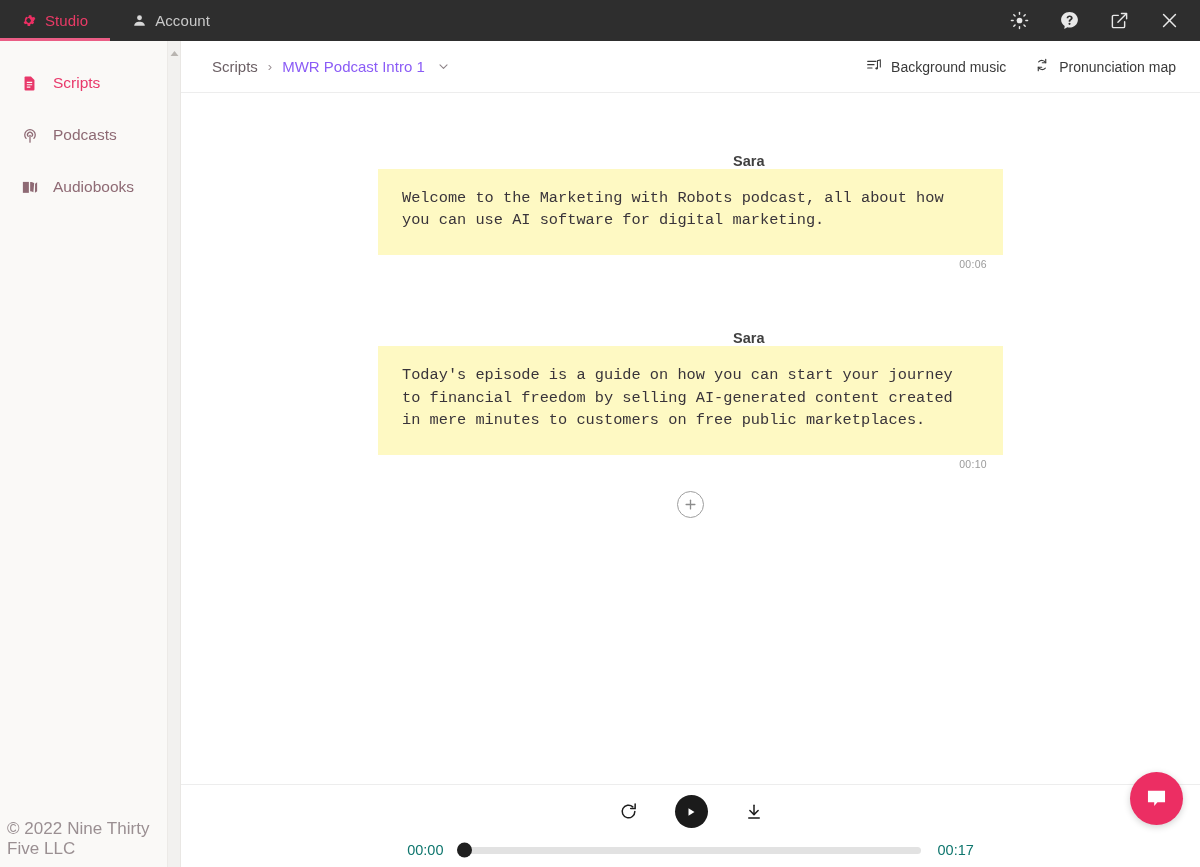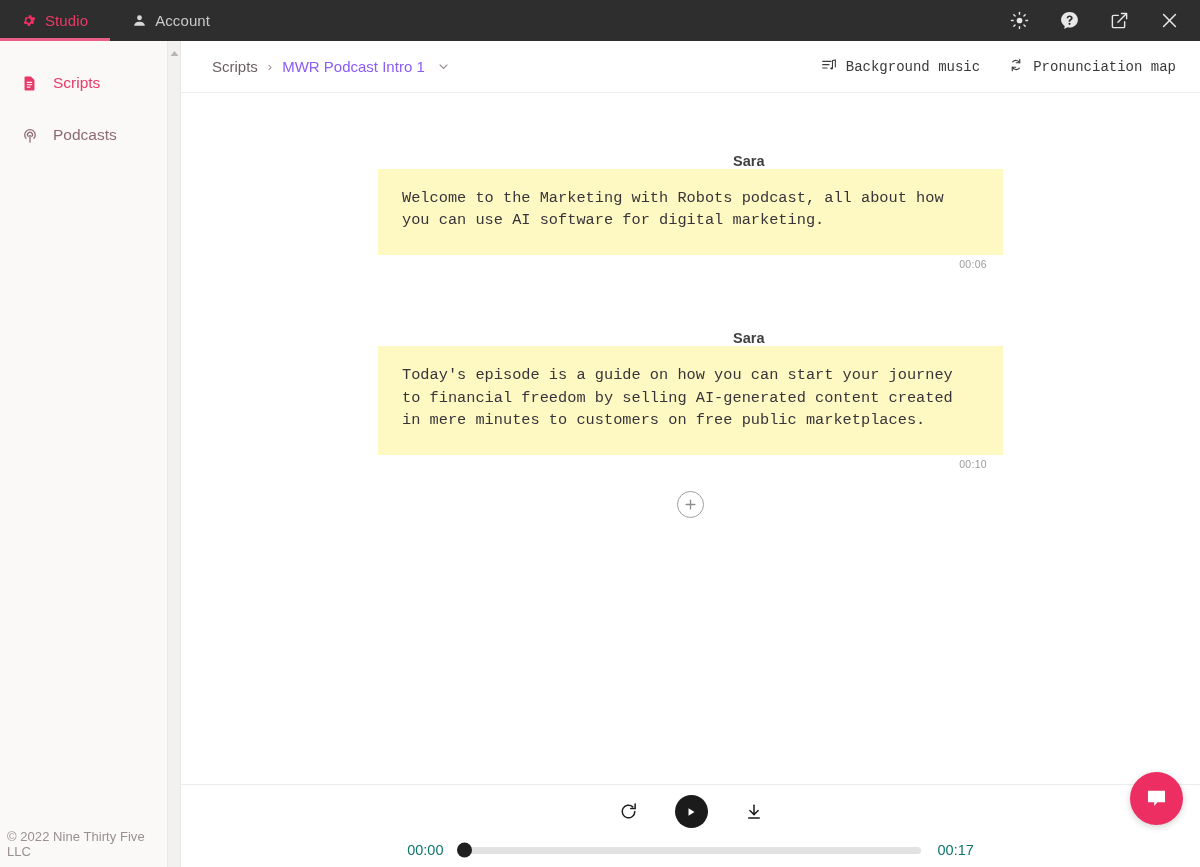--- a/index.html
+++ b/index.html
@@ -57,21 +57,21 @@
     position: absolute; right: 0; top: 0; width: 13px; height: 826px;
     background: #f2f1ef; border-left: 1px solid #eceae7;
   }
   .sb-scroll-arrow {
     position: absolute; top: 6px; left: 0; width: 13px; height: 12px;
     display: flex; align-items: center; justify-content: center;
   }
 
   .footer {
     position: absolute; left: 0; bottom: 8px; width: 168px;
-    font-size: 13px; color: #9a8f92; padding-left: 7px;
+    font-size: 17px; color: #9a8f92; padding-left: 7px;
     letter-spacing: .05px;
   }
 
   
   .main {
     position: absolute; left: 181px; top: 41px;
     width: 1019px; height: 826px; background: #ffffff;
   }
   .mainhead {
     position: relative; height: 52px; width: 100%;
@@ -80,21 +80,21 @@
   }
   .breadcrumb {
     display: flex; align-items: center; gap: 10px;
     padding-left: 31px; font-size: 15px; color: #5d5157;
   }
   .bc-link { color: #6b5f64; cursor: pointer; }
   .bc-sep { color: #9b9195; font-size: 13px; }
   .bc-current { color: #8b5cf6; cursor: pointer; }
   .bc-caret { color: #8e8488; display: flex; align-items: center; cursor: pointer; margin-left: 2px;}
   .head-actions {
-    margin-left: auto; display: flex; align-items: center; gap: 28px; padding-right: 24px; font-family: Liberation Mono, monospace;
+    margin-left: auto; display: flex; align-items: center; gap: 28px; padding-right: 24px;
   }
   .head-btn {
     display: flex; align-items: center; gap: 9px;
     font-size: 14px; color: #3a3a3a; cursor: pointer;
   }
 
   
   .canvas {
     position: relative; height: 691px; width: 100%; overflow: hidden;
   }
@@ -254,20 +254,30 @@
         <span class="nicon">
           <svg width="18" height="18" viewBox="0 0 24 24" fill="none" stroke="#8e6a74" stroke-width="1.7" stroke-linecap="round">
             <path d="M6.8 16.5a7 7 0 1 1 10.4 0"></path>
             <path d="M9.6 13.9a3.3 3.3 0 1 1 4.8 0"></path>
             <line x1="12" y1="12.4" x2="12" y2="21.5"></line>
           </svg>
         </span>
         <span>Podcasts</span>
       </div>
 
+      <div class="nav-item">
+        <span class="nicon">
+          <svg width="18" height="18" viewBox="0 0 24 24" fill="#8e6a74">
+            <path d="M2.5 5.2h8v14.6h-8z"></path>
+            <path d="M12.2 5.2c2.2 0 4 .6 5.4 1.6l-1.1 12.2c-1.2-.8-2.7-1.2-4.3-1.2z"></path>
+            <path d="M18.8 7.6 21.5 5.6v12.2l-2.9 2z"></path>
+          </svg>
+        </span>
+        <span>Audiobooks</span>
+      </div>
 
     </div>
 
     <div class="sb-scroll">
       <div class="sb-scroll-arrow">
         <svg width="9" height="7" viewBox="0 0 10 7" fill="#b9b5b1">
             <polygon points="5,0.6 9.4,6.4 0.6,6.4"></polygon>
           </svg>
       </div>
     </div>

